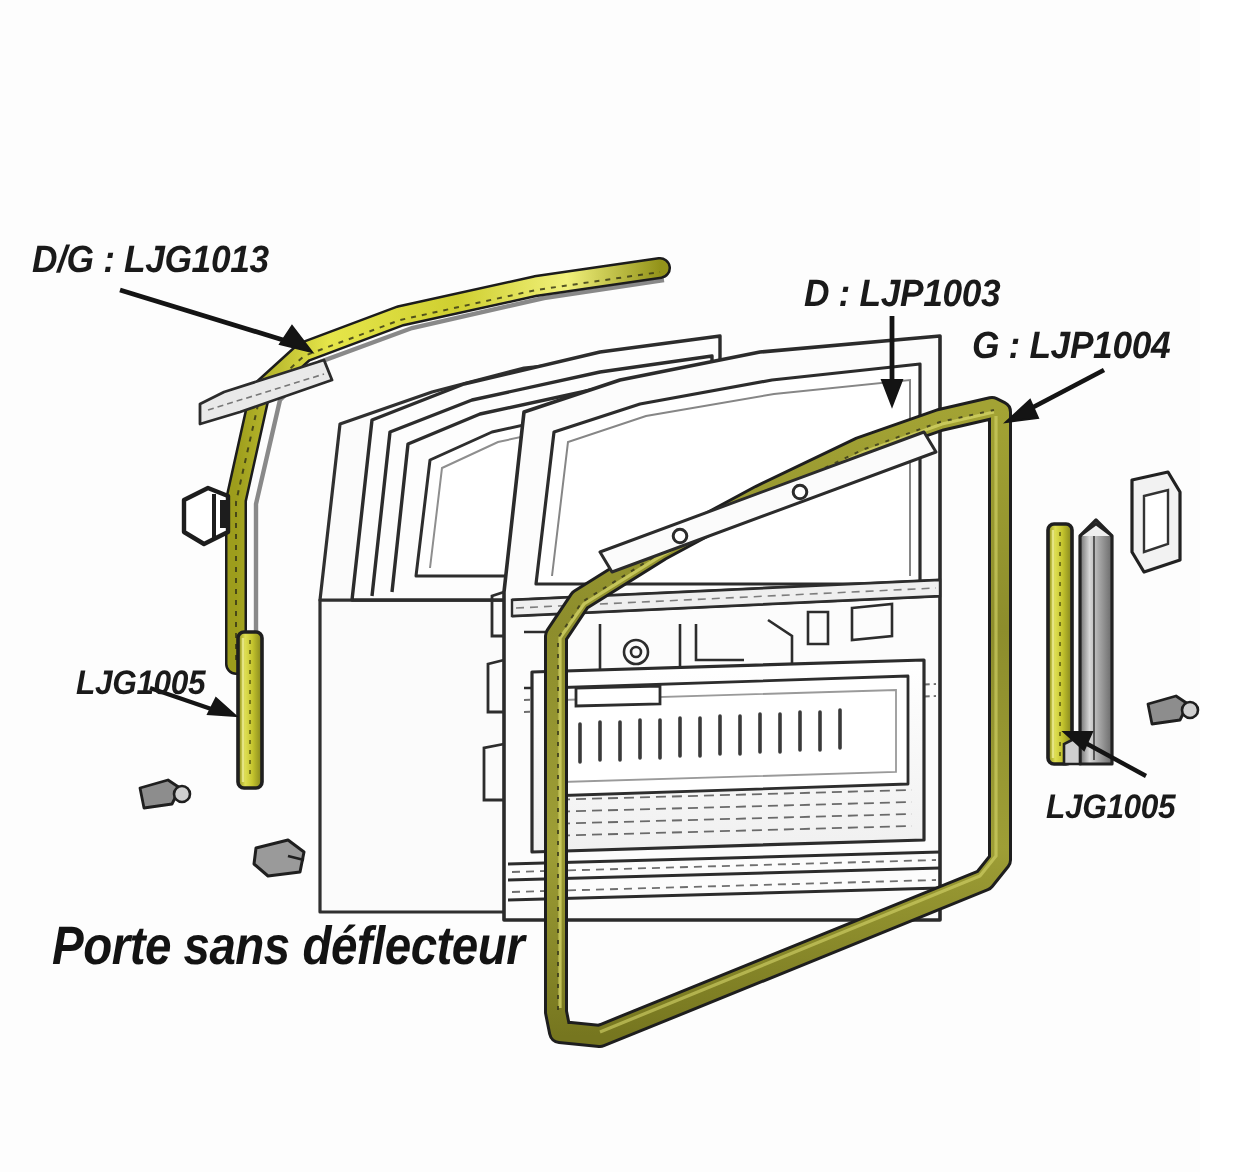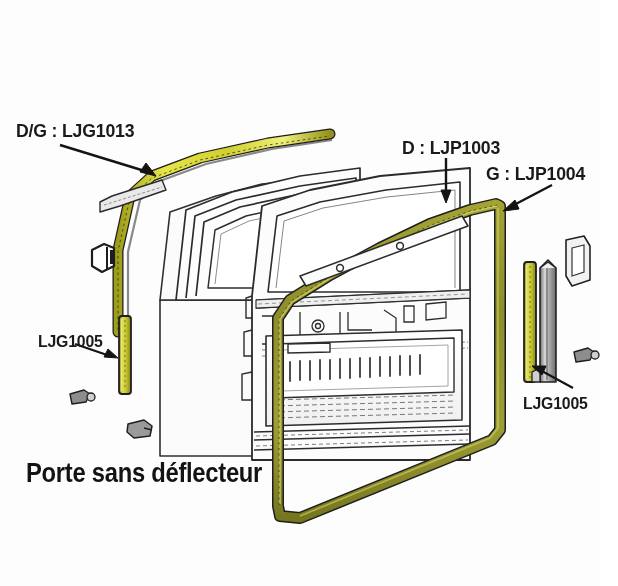--- a/index.html
+++ b/index.html
@@ -9,20 +9,21 @@
   }
   body {
     font-family: "Liberation Sans", sans-serif;
   }
   #diagram-root {
     position: relative;
     width: 600px;
     height: 586px;
     background: #fdfdfd;
     overflow: hidden;
+    font-style: italic;
   }
   #art {
     position: absolute;
     left: 0;
     top: 0;
     width: 618px;
     height: 586px;
   }
   .lbl {
     position: absolute;

